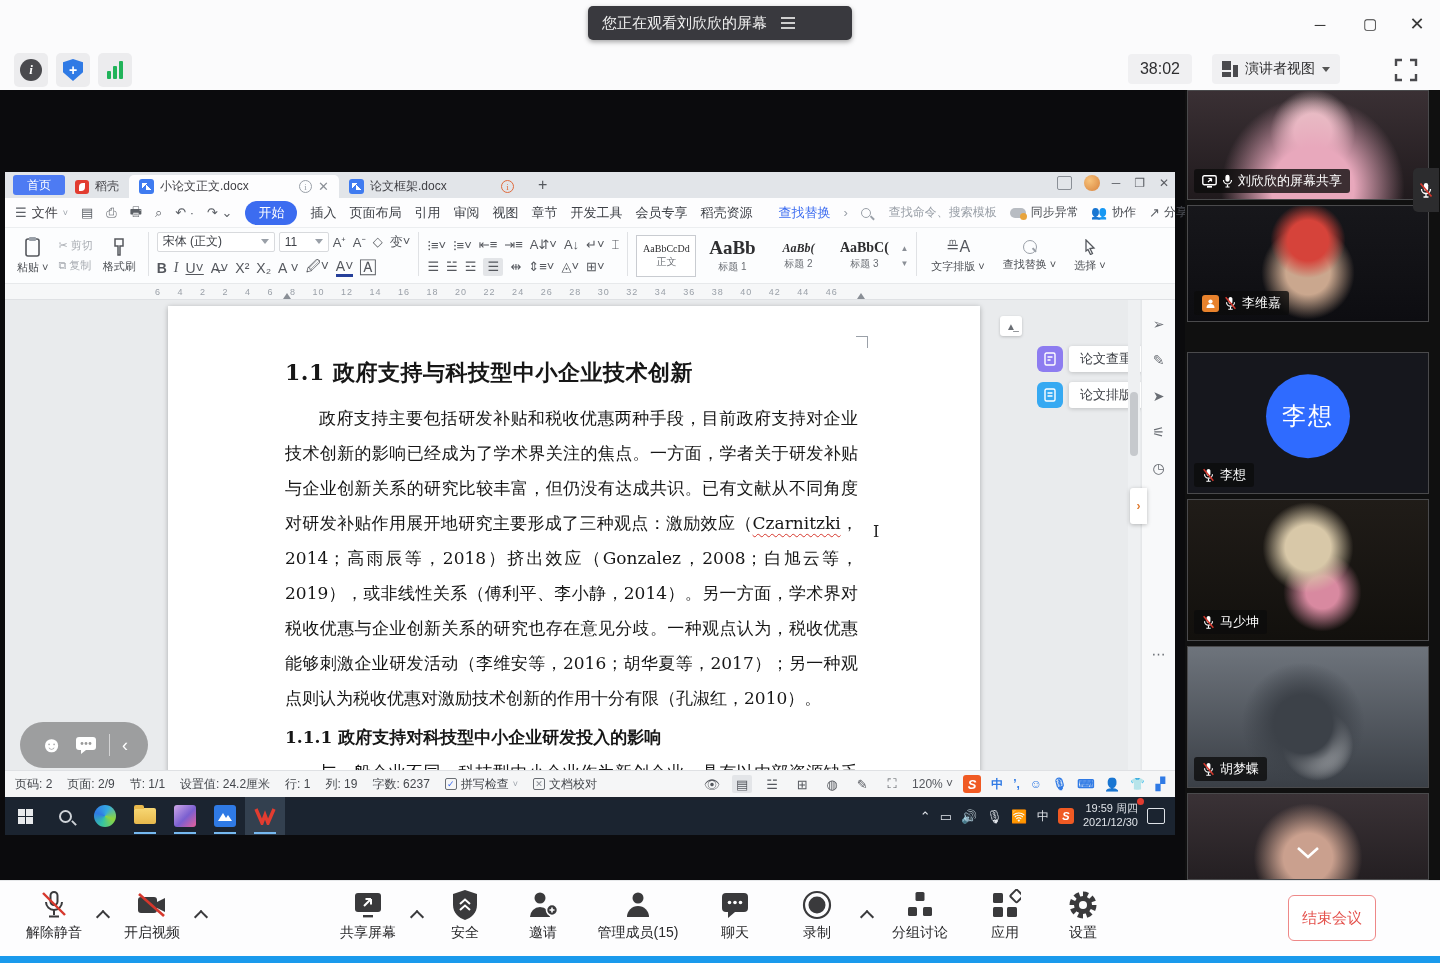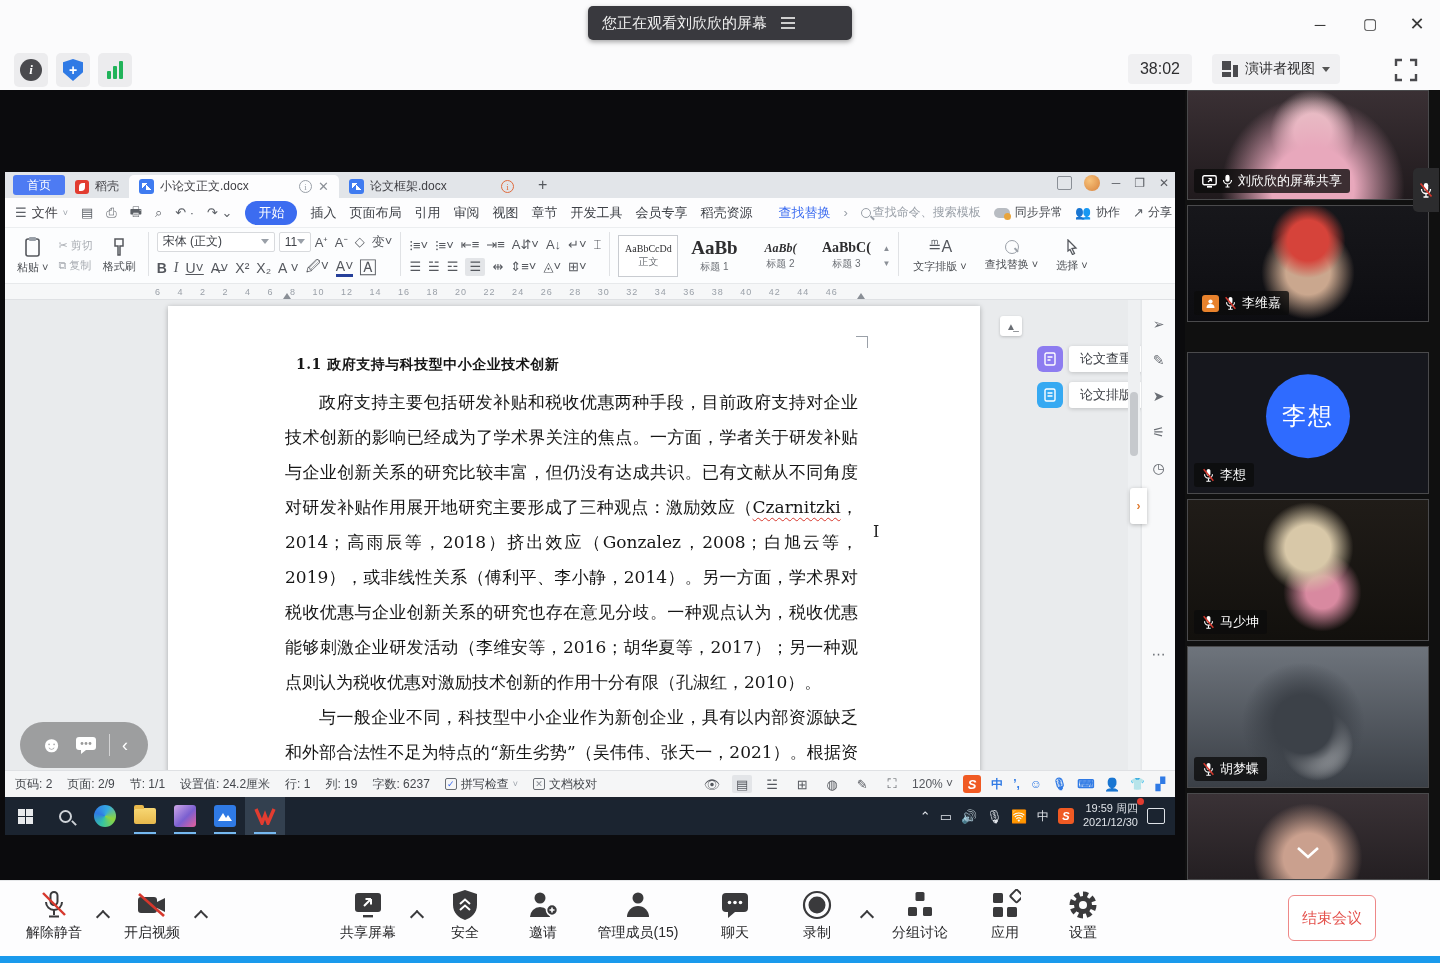--- a/index.html
+++ b/index.html
@@ -65,21 +65,21 @@
   .avatar-dot { width:16px; height:16px; border-radius:50%; background:radial-gradient(circle at 35% 35%, #f7c27a, #d8823c); }
   .mini-win { color:#5a5d63; font-size:12px; display:flex; gap:14px; }
 
   .menubar { height:30px; display:flex; align-items:center; padding:0 10px; gap:13px; font-size:13px; background:#fdfdfe; border-bottom:1px solid #eceef0; white-space:nowrap;}
   .menu-file { display:flex; align-items:center; gap:5px; }
   .mini-ico { color:#5c6066; font-size:13px; }
   .pill-start { background:#3c6cf0; color:#fff; border-radius:13px; padding:3px 13px; }
   .menu-item { color:#3e4147; }
   .menu-blue { color:#3c6cf0; }
   .vline { width:1px; height:16px; background:#e0e2e5; }
-  .search-cmd { display:flex; align-items:center; gap:2px; color:#9aa0a8; font-size:12px;justify-content:center; }
+  .search-cmd { display:flex; align-items:center; gap:18px; color:#9aa0a8; font-size:12px;justify-content:center; }
   .lens { width:10px; height:10px; border:1.5px solid #9aa0a8; border-radius:50%; position:relative; }
   .lens::after { content:""; position:absolute; left:8px; top:8px; width:5px; height:1.5px; background:#9aa0a8; transform:rotate(45deg); }
   .menu-right { margin-left:auto; display:flex; align-items:center; gap:13px; color:#4a4d53; font-size:12px;}
   .cloud { width:16px; height:10px; background:#b8bcc2; border-radius:8px; position:relative;}
   .cloud::after { content:""; position:absolute; right:-1px; bottom:-2px; width:7px; height:7px; border-radius:50%; background:#e8a43c;}
 
   .ribbon { height:56px; background:#fcfdfe; border-bottom:1px solid #e7e9eb; display:flex; align-items:stretch; padding:4px 8px; gap:8px; overflow:hidden;}
   .rgroup { display:flex; gap:6px; align-items:center; }
   .bigbtn { display:flex; flex-direction:column; align-items:center; justify-content:center; font-size:11px; color:#4a4d52; gap:2px; padding:0 4px;}
   .smallcol { display:flex; flex-direction:column; justify-content:center; gap:5px; font-size:11px; color:#a8acb2;}
@@ -95,21 +95,21 @@
   .bigtool { display:flex; flex-direction:column; align-items:center; justify-content:center; gap:3px; font-size:11px; color:#4a4d52; padding:0 6px;}
 
   .ruler { height:16px; background:#f6f7f8; border-bottom:1px solid #dfe1e4; position:relative; color:#9aa0a8; font-size:9px; overflow:hidden;}
   .ruler .nums { position:absolute; left:150px; top:3px; word-spacing:13px; letter-spacing:1px; }
   .ruler .marker { position:absolute; top:9px; width:0; height:0; border-left:4px solid transparent; border-right:4px solid transparent; border-bottom:6px solid #8a8f96; }
 
   .canvas { position:relative; height:470px; background:#e9ebed; overflow:hidden; }
   .page { position:absolute; left:163px; top:6px; width:812px; height:470px; background:#fff;
     box-shadow:0 1px 5px rgba(0,0,0,.28); padding:44px 122px 0 117px; overflow:hidden; }
   .doc { font-family:"DejaVu Serif","Liberation Serif",serif; color:#161616; font-size:17px; line-height:2.06; text-align:justify; }
-  .doc h3 { font-size:14px; margin-bottom:6px; letter-spacing:.5px;margin-left:11px; }
+  .doc h3 { font-size:22px; margin-bottom:6px; letter-spacing:.5px; }
   .doc p { text-indent:2em; }
   .doc .h2 { margin-top:4px; font-weight:bold; font-size:17px; }
   .squig { text-decoration:underline wavy #d6372c 1px; text-underline-offset:4px; }
   .cropmark { position:absolute; right:112px; top:30px; width:12px; height:12px; border-right:1px solid #9aa0a8; border-top:1px solid #9aa0a8;}
   .cursor-i { position:absolute; left:868px; top:222px; color:#222; font-size:16px; font-family:"DejaVu Serif",serif;}
 
   .float-tools { position:absolute; left:995px; top:16px; }
   .eject { width:22px; height:20px; background:#fff; border-radius:3px; box-shadow:0 1px 3px rgba(0,0,0,.2);
     display:flex; align-items:center; justify-content:center; color:#6a6e74; font-size:10px;}
   .ft-row { display:flex; align-items:center; gap:6px; margin-top:10px;padding-left:37px; }
@@ -335,21 +335,21 @@
             <span>格式刷</span>
           </div>
         </div>
         <div class="vline" style="height:44px;"></div>
         <div class="rcol">
           <div style="display:flex; gap:4px; align-items:center;">
             <div class="fontbox" style="width:118px;">
               <span>宋体 (正文)</span>
                 <span class="caret-down" style="border-top-color:#9aa0a8;"></span>
             </div>
-            <div class="fontbox" style="width:32px;">
+            <div class="fontbox" style="width:50px;">
               <span>11</span>
                 <span class="caret-down" style="border-top-color:#9aa0a8;"></span>
             </div>
             <span class="glyphrow">
               <span class="g">A⁺</span>
               <span class="g">A⁻</span>
               <span class="g">◇</span>
               <span class="g">变˅</span>
             </span>
           </div>
@@ -436,20 +436,21 @@
         <span class="marker" style="left:278px;"></span>
         <span class="marker" style="left:852px;"></span>
       </div>
 
       <div class="canvas">
         <div class="page">
           <div class="cropmark"></div>
           <div class="doc">
             <h3>1.1 政府支持与科技型中小企业技术创新</h3>
             <p><span>政府支持主要包括研发补贴和税收优惠两种手段，目前政府支持对企业技术创新的影响已经成为了学术界关注的焦点。一方面，学者关于研发补贴与企业创新关系的研究比较丰富，但仍没有达成共识。已有文献从不同角度对研发补贴作用展开地研究主要形成了三种观点：激励效应（</span><span class="squig">Czarnitzki</span><span>，2014；高雨辰等，2018）挤出效应（Gonzalez，2008；白旭云等，2019），或非线性关系（傅利平、李小静，2014）。另一方面，学术界对税收优惠与企业创新关系的研究也存在意见分歧。一种观点认为，税收优惠能够刺激企业研发活动（李维安等，2016；胡华夏等，2017）；另一种观点则认为税收优惠对激励技术创新的作用十分有限（孔淑红，2010）。</span></p>
+            <div class="h2">1.1.1 政府支持对科技型中小企业研发投入的影响</div>
             <p>与一般企业不同，科技型中小企业作为新创企业，具有以内部资源缺乏和外部合法性不足为特点的“新生劣势”（吴伟伟、张天一，2021）。根据资源理论和信号传递理论，研发补贴可以直接为科技型中小企业的创新活动提供部分资金支持（任曙明、吕镯，2014），同时能够证明企业具有较强的创新能力和良好的创新项目，降低外部投资者与企业之间的信息不对称程度（郭玥，2018），缓解</p>
           </div>
         </div>
         <span class="cursor-i">I</span>
 
         <div class="float-tools">
           <div class="eject">▲̲</div>
           <div class="ft-row">
             <span class="ft-ico purple">
               <svg width="14" height="14" viewBox="0 0 14 14">

